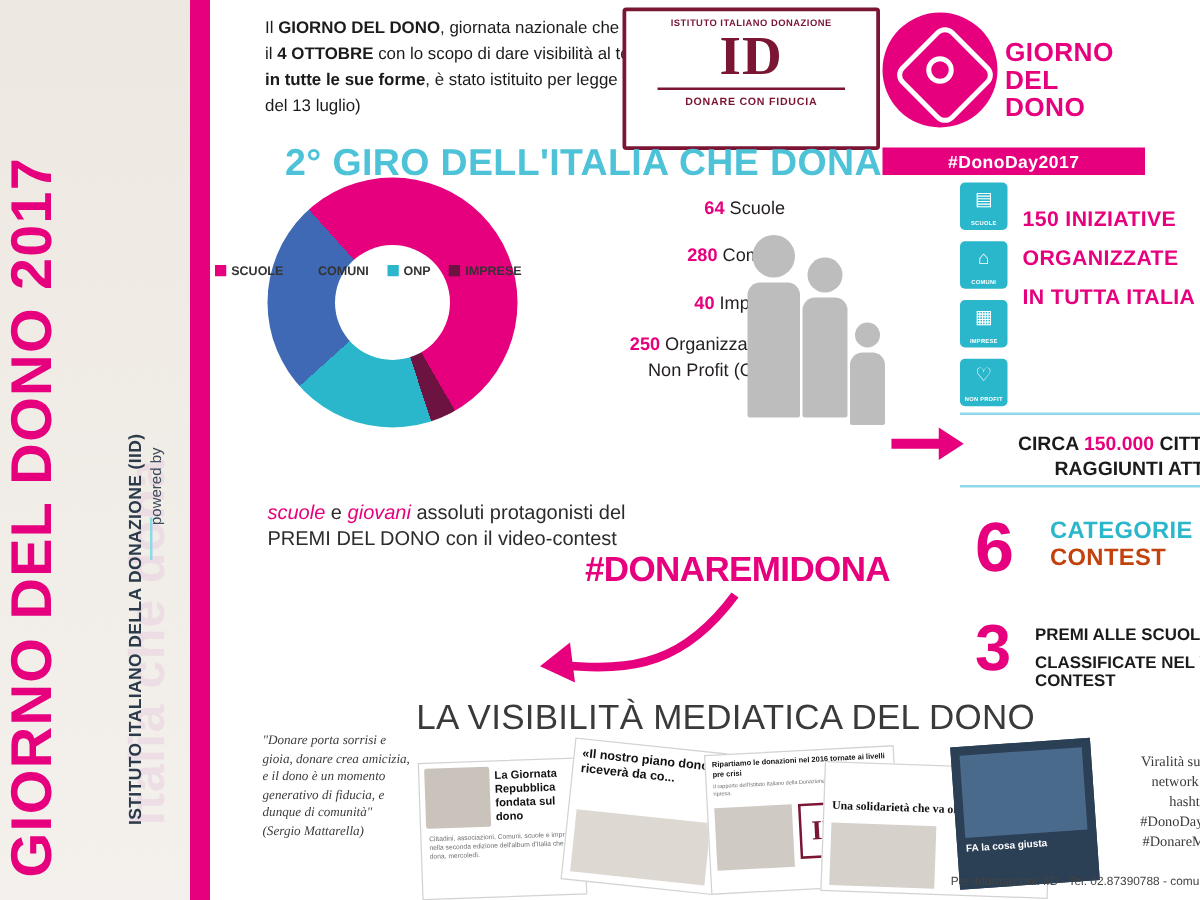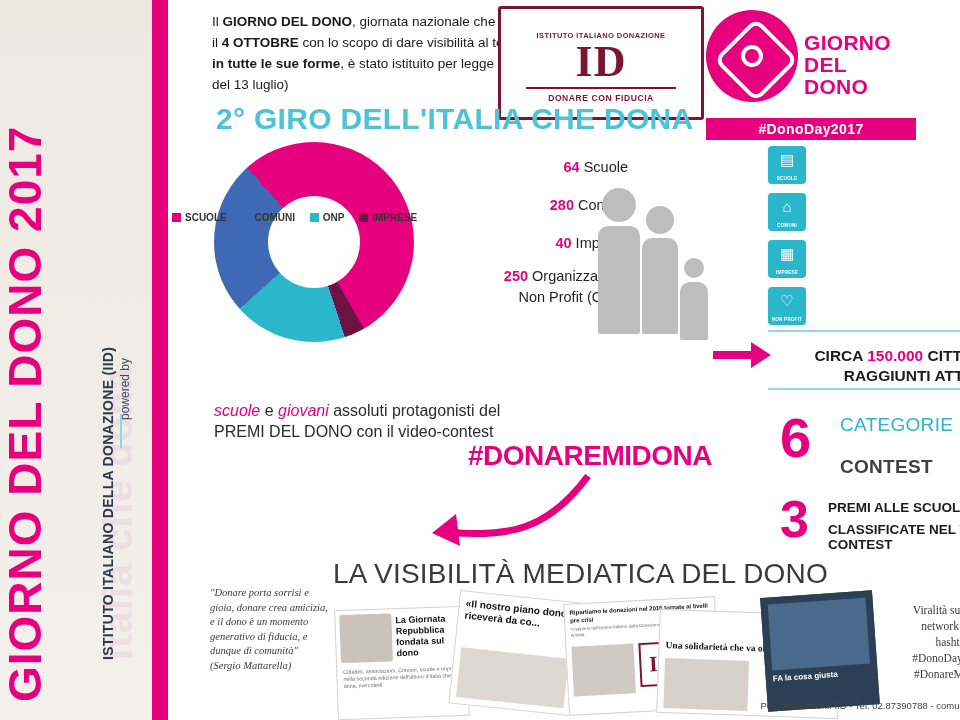--- a/index.html
+++ b/index.html
@@ -66,21 +66,21 @@
 
   
   #logo-box{
     position:absolute;left:330px;top:6px;width:430px;height:130px;
   }
   #iid-logo{
     position:absolute;left:0;top:0;width:200px;height:108px;
     border:3px solid #7a1533;border-radius:3px;background:#fff;
     text-align:center;color:#7a1533;
   }
-  #iid-logo .top{font-size:7.5px;letter-spacing:.4px;margin-top:22px;font-weight:bold;}
+  #iid-logo .top{font-size:7.5px;letter-spacing:.4px;margin-top:5px;font-weight:bold;}
   #iid-logo .id{font-size:44px;font-weight:bold;line-height:44px;letter-spacing:1px;font-family:"Liberation Serif",serif;}
   #iid-logo .bar{width:150px;height:2px;background:#7a1533;margin:3px auto 4px;}
   #iid-logo .bottom{font-size:8.5px;font-weight:bold;letter-spacing:.6px;}
   #gdd-logo{
     position:absolute;left:208px;top:0;width:210px;height:108px;
   }
   #gdd-mark{
     position:absolute;left:0;top:4px;width:92px;height:92px;border-radius:50%;
     background:#e6007e;
   }
@@ -97,21 +97,21 @@
     font-size:21px;line-height:22px;letter-spacing:.3px;
   }
   #hashtag-bar{
     position:absolute;left:208px;top:112px;width:210px;height:22px;background:#e6007e;
     color:#fff;font-weight:bold;font-size:14px;text-align:center;line-height:22px;
     letter-spacing:.4px;
   }
 
   h1#giro{
     position:absolute;left:44px;top:98px;font-size:30px;color:#4ec3d8;
-    font-weight:bold;letter-spacing:.3px;margin:4px;
+    font-weight:bold;letter-spacing:.3px;margin:16px;
   }
 
   
   #donut-wrap{position:absolute;left:46px;top:142px;width:210px;height:250px;}
   #donut{
     position:absolute;left:0;top:0;width:200px;height:200px;border-radius:50%;
     background:conic-gradient(
       #e6007e 0deg 150deg,
       #6d1342 150deg 162deg,
       #2ab7cb 162deg 228deg,
@@ -178,22 +178,22 @@
   #hashtag-big{
     position:absolute;left:300px;top:440px;font-size:28px;font-weight:bold;color:#e6007e;
     letter-spacing:-.5px;
   }
   #arrow-curve{position:absolute;left:230px;top:470px;width:200px;height:80px;}
 
   #cat{
     position:absolute;left:612px;top:412px;width:200px;
   }
   #cat .num{position:absolute;left:0;top:0;font-size:56px;color:#e6007e;font-weight:bold;line-height:52px;}
-  #cat .l1{position:absolute;left:60px;top:2px;font-size:19px;font-weight:normal;color:#2ab7cb;letter-spacing:.3px;}
-  #cat .l2{position:absolute;left:60px;top:44px;font-size:19px;font-weight:bold;color:#404040;letter-spacing:.3px;}
+  #cat .l1{position:absolute;left:60px;top:2px;font-size:19px;font-weight:bold;color:#2ab7cb;letter-spacing:.3px;}
+  #cat .l2{position:absolute;left:60px;top:24px;font-size:19px;font-weight:bold;color:#c2410c;letter-spacing:.3px;}
   #premi{
     position:absolute;left:612px;top:494px;width:260px;
   }
   #premi .num{position:absolute;left:0;top:0;font-size:52px;color:#e6007e;font-weight:bold;line-height:50px;}
   #premi .l1{position:absolute;left:48px;top:6px;font-size:13.5px;font-weight:bold;color:#1b1b1b;}
   #premi .l2{position:absolute;left:48px;top:28px;font-size:13.5px;font-weight:bold;color:#1b1b1b;}
 
   #vis-title{
     position:absolute;left:165px;top:558px;font-size:28px;font-weight:normal;color:#3a3a3a;
     letter-spacing:.2px;
@@ -310,20 +310,25 @@
     <div class="sq">
         <div class="glyph">▦</div>
         <div class="lbl">IMPRESE</div>
       </div>
     <div class="sq">
         <div class="glyph">♡</div>
         <div class="lbl">NON PROFIT</div>
       </div>
   </div>
 
+  <div id="iniziative">
+    <div>150 INIZIATIVE</div>
+    <div>ORGANIZZATE</div>
+    <div>IN TUTTA ITALIA</div>
+  </div>
 
   <svg id="arrow-pink" viewBox="0 0 60 30">
     <path d="M0 11 L38 11 L38 2 L58 15 L38 28 L38 19 L0 19 Z" fill="#e6007e"></path>
   </svg>
 
   <div id="citt">
     <span>CIRCA </span><span class="n">150.000</span><span> CITTADINI ITALIANI</span><br>
     <span>RAGGIUNTI ATTIVAMENTE</span>
   </div>
 

